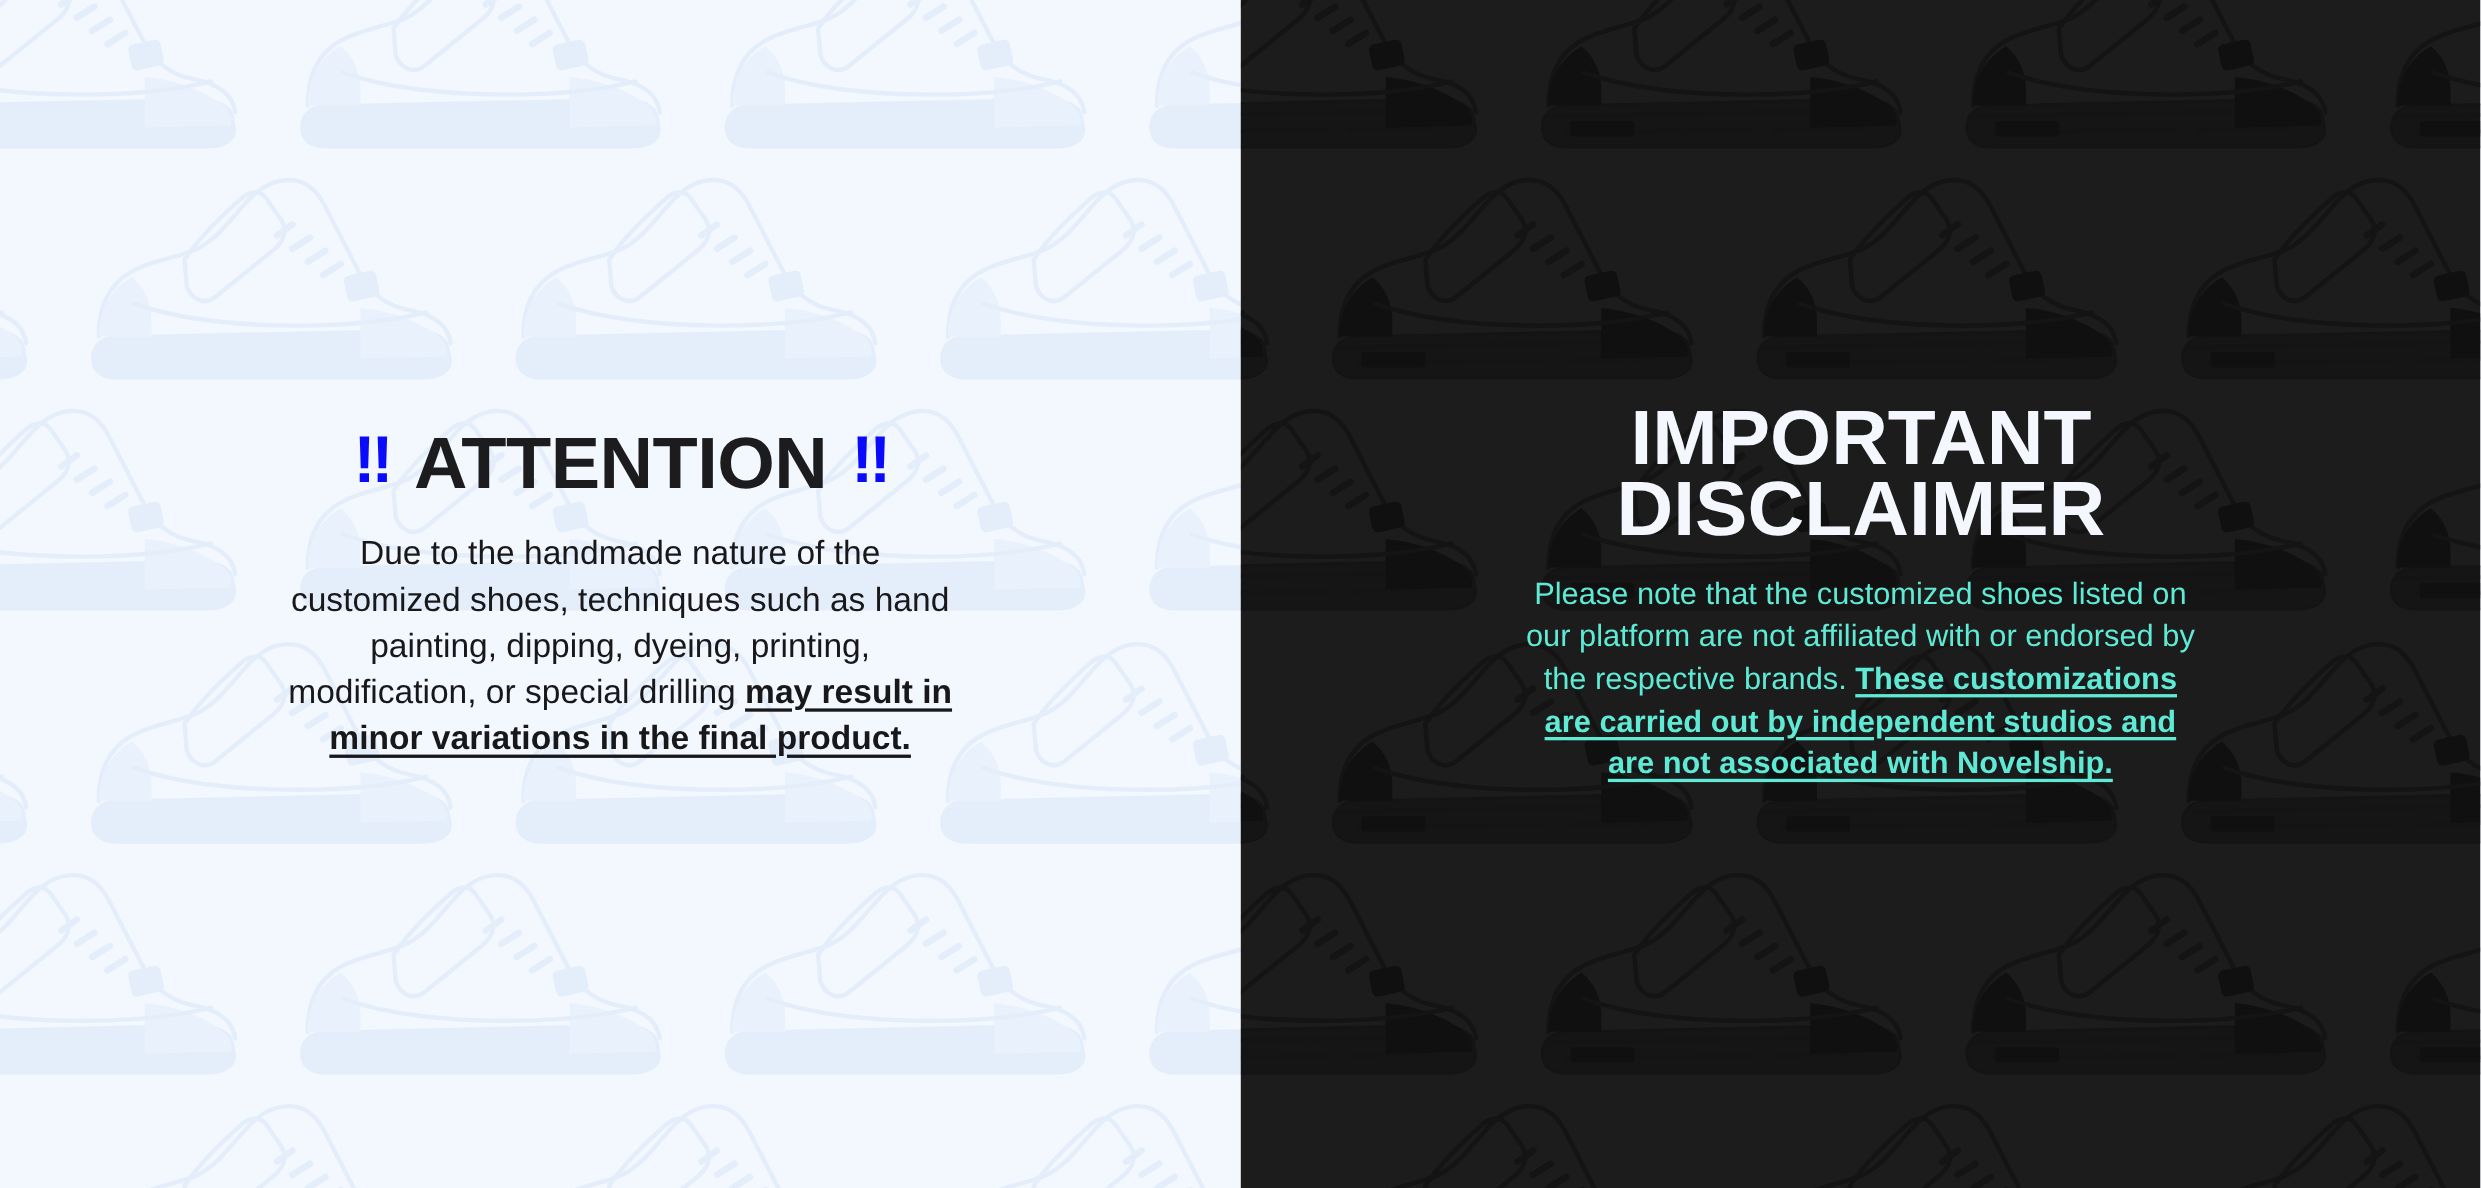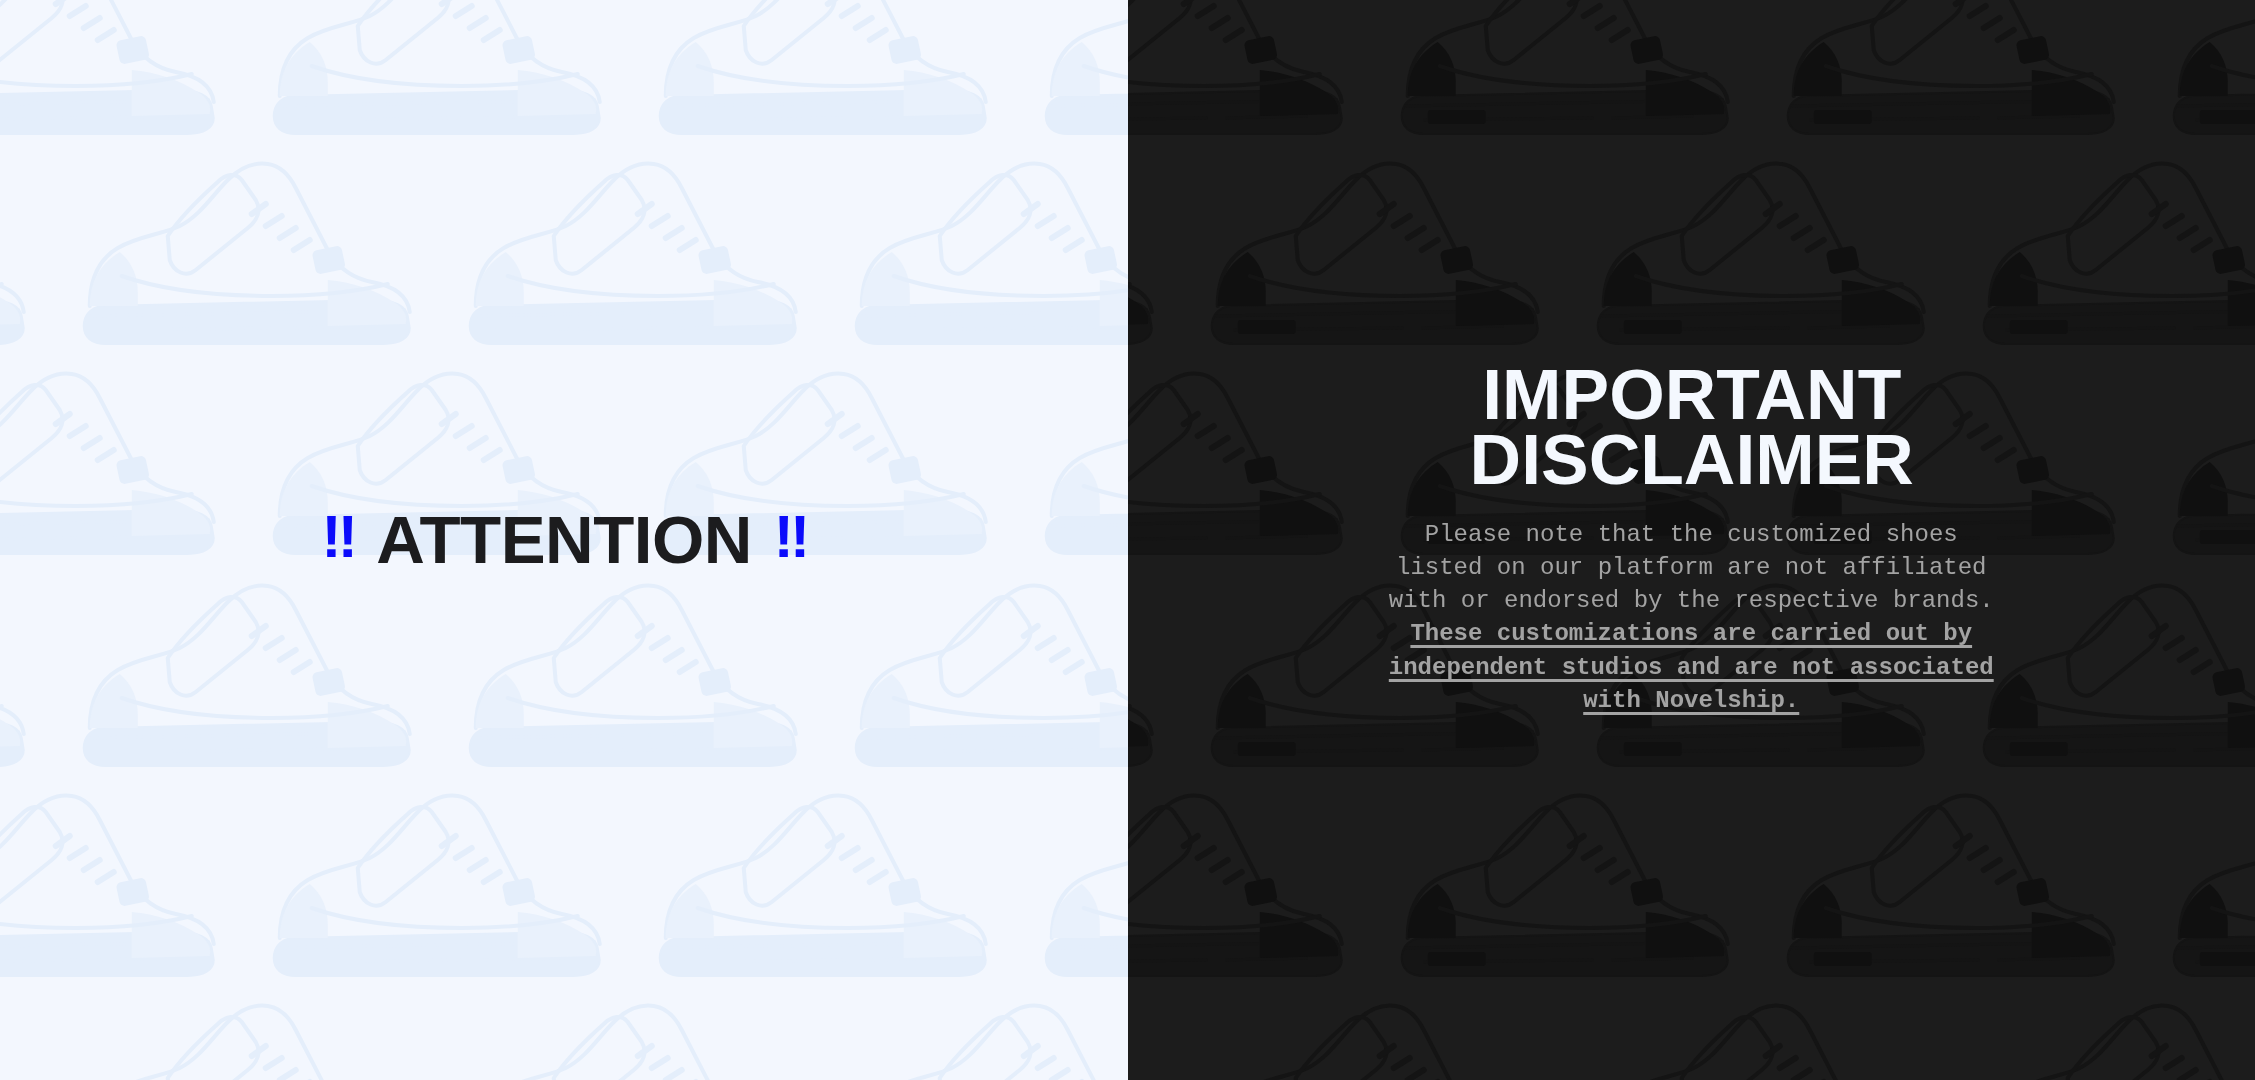--- a/index.html
+++ b/index.html
@@ -95,25 +95,24 @@
     font-weight:normal;
     line-height:1.38;
   }
   .body-light {
     font-size:30.5px;
     color:#18181A;
     margin:28px auto 0;
     max-width:620px;
   }
   .body-dark {
-    font-size:24px;
-    color:#a3a3a3;
+    font-size:28px;
+    color:#5eead4;
     margin:26px auto 0;
     max-width:620px;
-    font-family:Liberation Mono, monospace;
   }
   .emph {
     font-weight:bold;
     text-decoration:underline;
     text-underline-offset:5px;
     text-decoration-thickness:2.5px;
   }
 </style>
 </head>
 <body>
@@ -188,20 +187,23 @@
     </div>
 
     <div class="content">
 
       <div class="heading-row">
         <span class="bangs">‼</span>
         <span class="heading heading-light">ATTENTION</span>
         <span class="bangs">‼</span>
       </div>
 
+      <p class="body-copy body-light">
+        <span>Due to the handmade nature of the customized shoes, techniques such as hand painting, dipping, dyeing, printing, modification, or special drilling </span><span class="emph">may result in minor variations in the final product.</span>
+      </p>
 
     </div>
   </section>
 
   <section class="panel panel-dark">
 
     <div class="pattern">
       <svg viewBox="0 0 1128 1080" preserveAspectRatio="xMidYMid slice" aria-hidden="true">
         <defs>
           <g id="shoe-dark">

